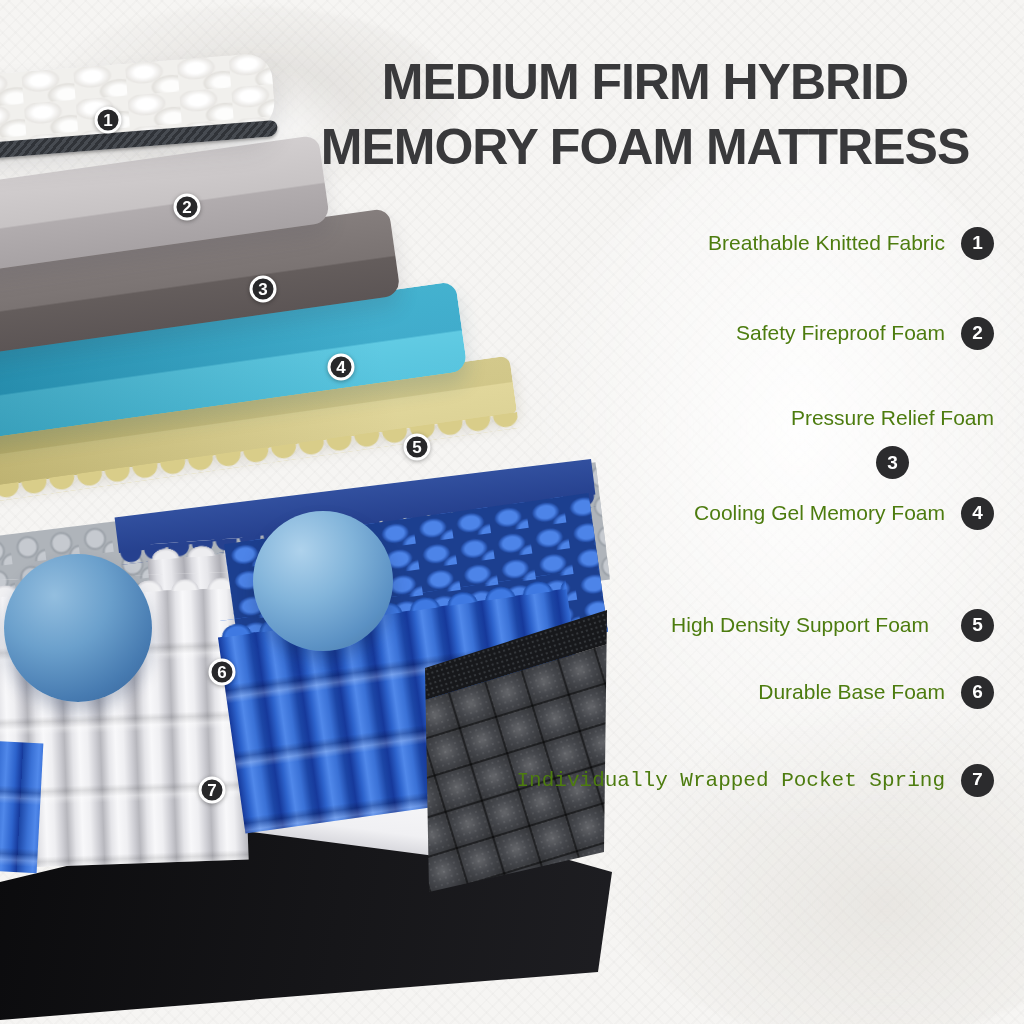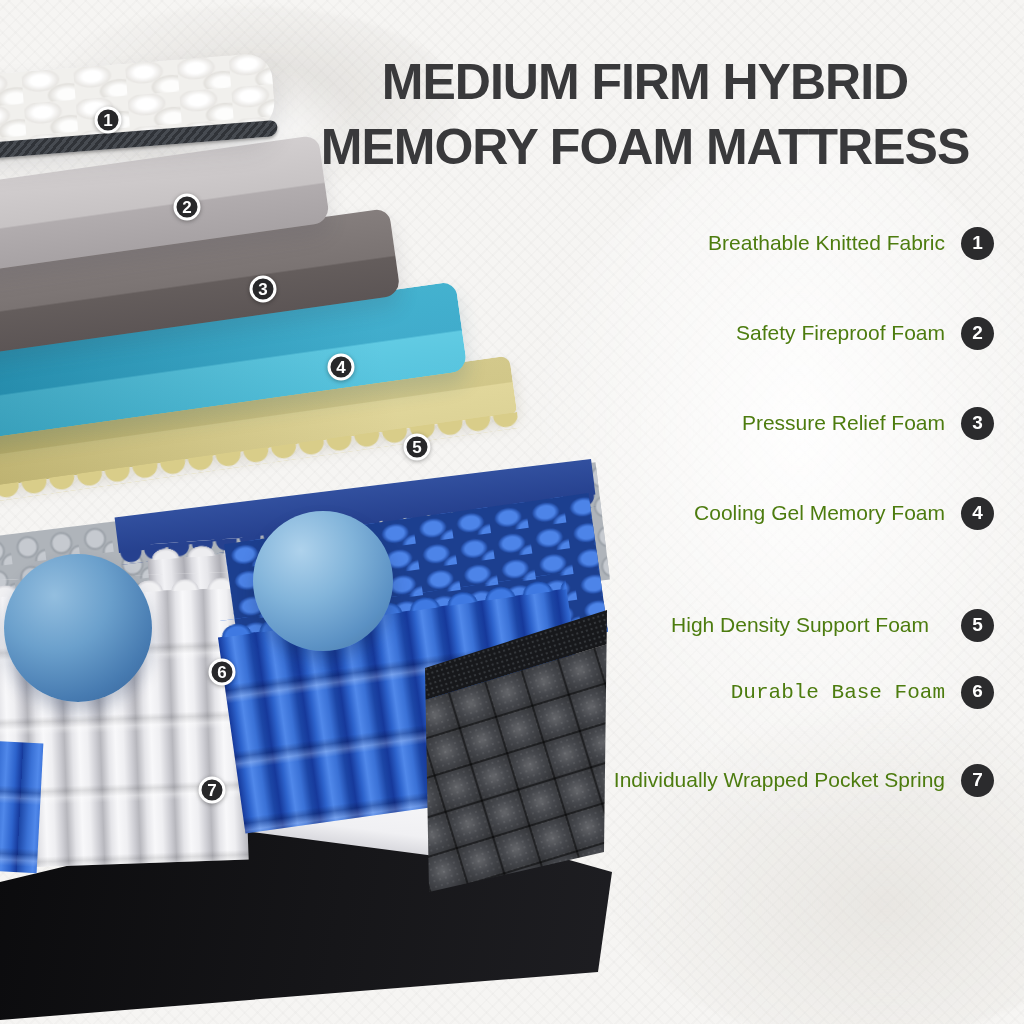--- a/index.html
+++ b/index.html
@@ -38,22 +38,22 @@
   .legend-row{
     position:absolute; right:30px; height:34px; display:flex; align-items:center;
     gap:16px; z-index:40;
   }
   .legend-label{ font-size:21px; color:#4d7c0f; white-space:nowrap; }
   .legend-num{
     width:33px; height:33px; border-radius:50%; background:#2b2b2d; color:#ffffff;
     font-size:19px; font-weight:bold; display:flex; align-items:center; justify-content:center;
     flex:0 0 auto;
   }
-  .lr1{ top:226px; } .lr2{ top:316px; } .lr3{ top:406px; } .lr4{ top:496px; }
-  .lr5{ top:608px;gap:32px; } .lr6{ top:675px;font-family:Liberation Mono, monospace; } .lr7{ top:763px; }
+  .lr1{ top:226px; } .lr2{ top:316px; } .lr3{ top:406px;flex-direction:column; } .lr4{ top:496px; }
+  .lr5{ top:608px;gap:32px; } .lr6{ top:675px; } .lr7{ top:763px;font-family:Liberation Mono, monospace; }
 
   
   .layer{ position:absolute; }
 
   
   .layer1{
     left:-28px; top:64px; width:302px; height:78px; transform:rotate(-4.5deg);
     border-radius:0 26px 30px 4px;
     background:
       radial-gradient(ellipse 26px 15px at 18px 10px, #ffffff 35%, rgba(231,229,226,0.9) 70%, rgba(231,229,226,0) 78%),

